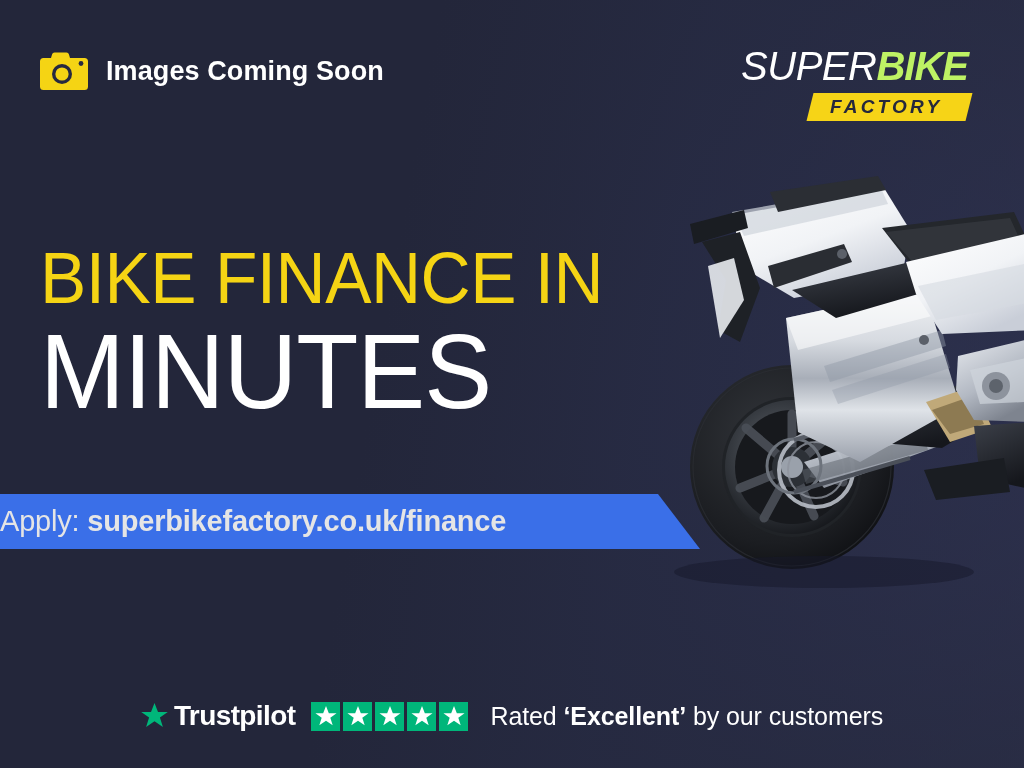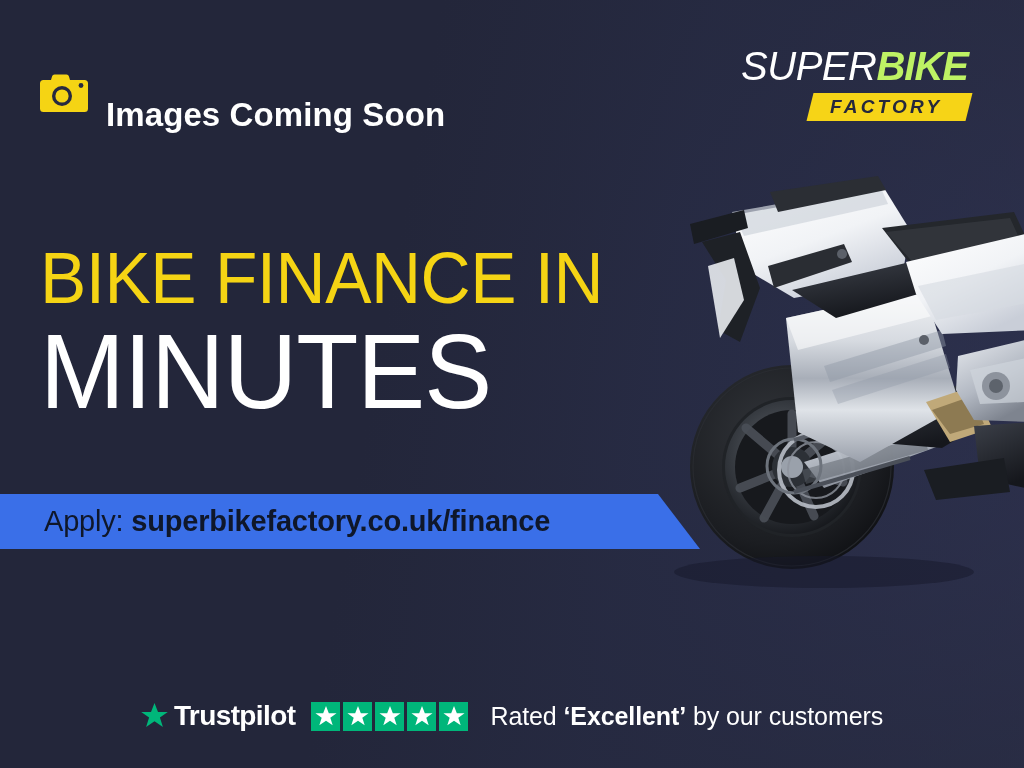--- a/index.html
+++ b/index.html
@@ -36,25 +36,24 @@
     left: 40px;
     top: 52px;
     display: flex;
     align-items: center;
     gap: 18px;
     z-index: 12;
   }
   .cam-icon { width: 48px; height: 38px; display: block; }
   .coming-soon-label {
     color: #ffffff;
-    font-size: 33px;
+    font-size: 27px;
     font-weight: bold;
     letter-spacing: 0.1px;
     white-space: nowrap;
-    margin-top: 44px;
   }
 
   
   .logo {
     position: absolute;
     right: 56px;
     top: 44px;
     z-index: 12;
     text-align: right;
   }
@@ -144,23 +143,22 @@
     top: 494px;
     height: 55px;
     width: 700px;
     background: #3a6fe8;
     z-index: 11;
     clip-path: polygon(0 0, 658px 0, 700px 100%, 0 100%);
     display: flex;
     align-items: center;
   }
   .apply-text {
-    padding-left: 44px;
     font-size: 29px;
-    color: #0f172a;
+    color: #e5e5e5;
     white-space: nowrap;
     letter-spacing: -0.2px;
   }
   .apply-prefix { font-weight: normal; }
   .apply-url { font-weight: bold; }
 
   
   .footer {
     position: absolute;
     left: 0;

